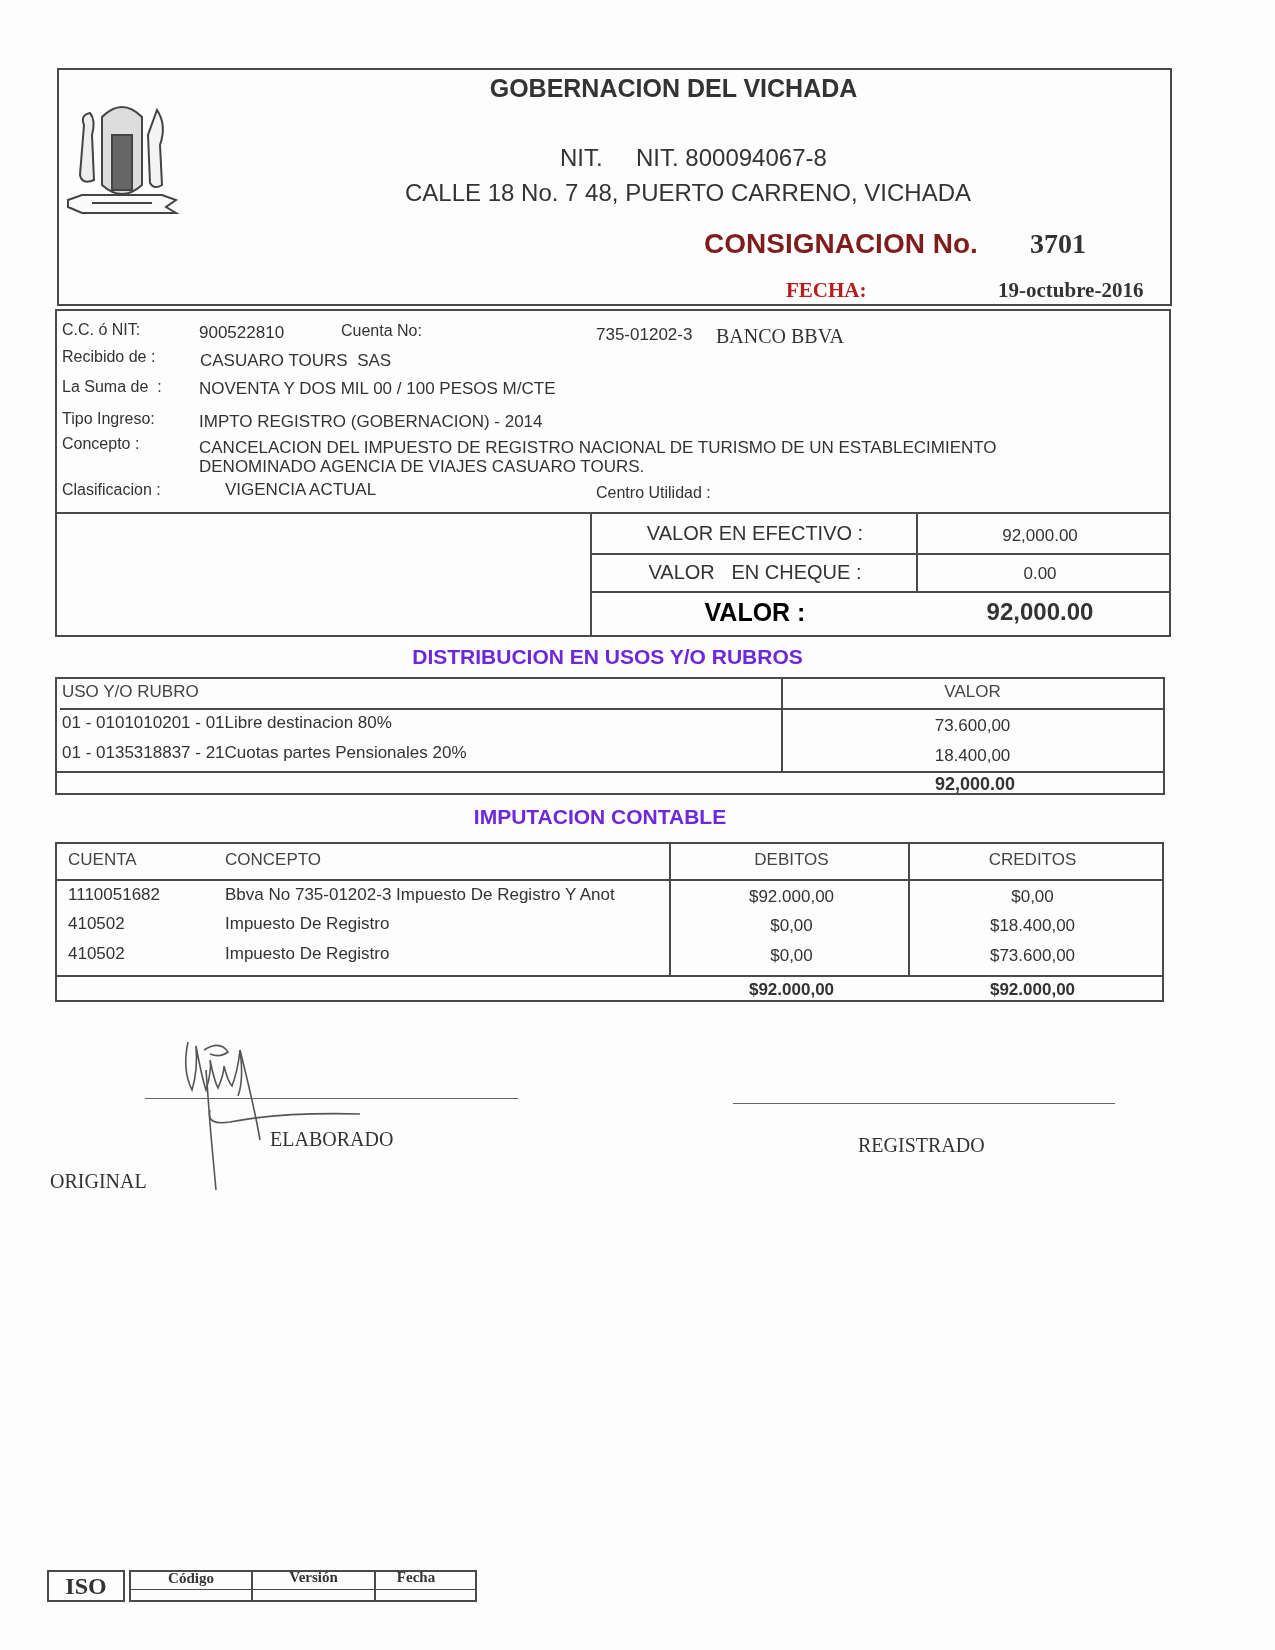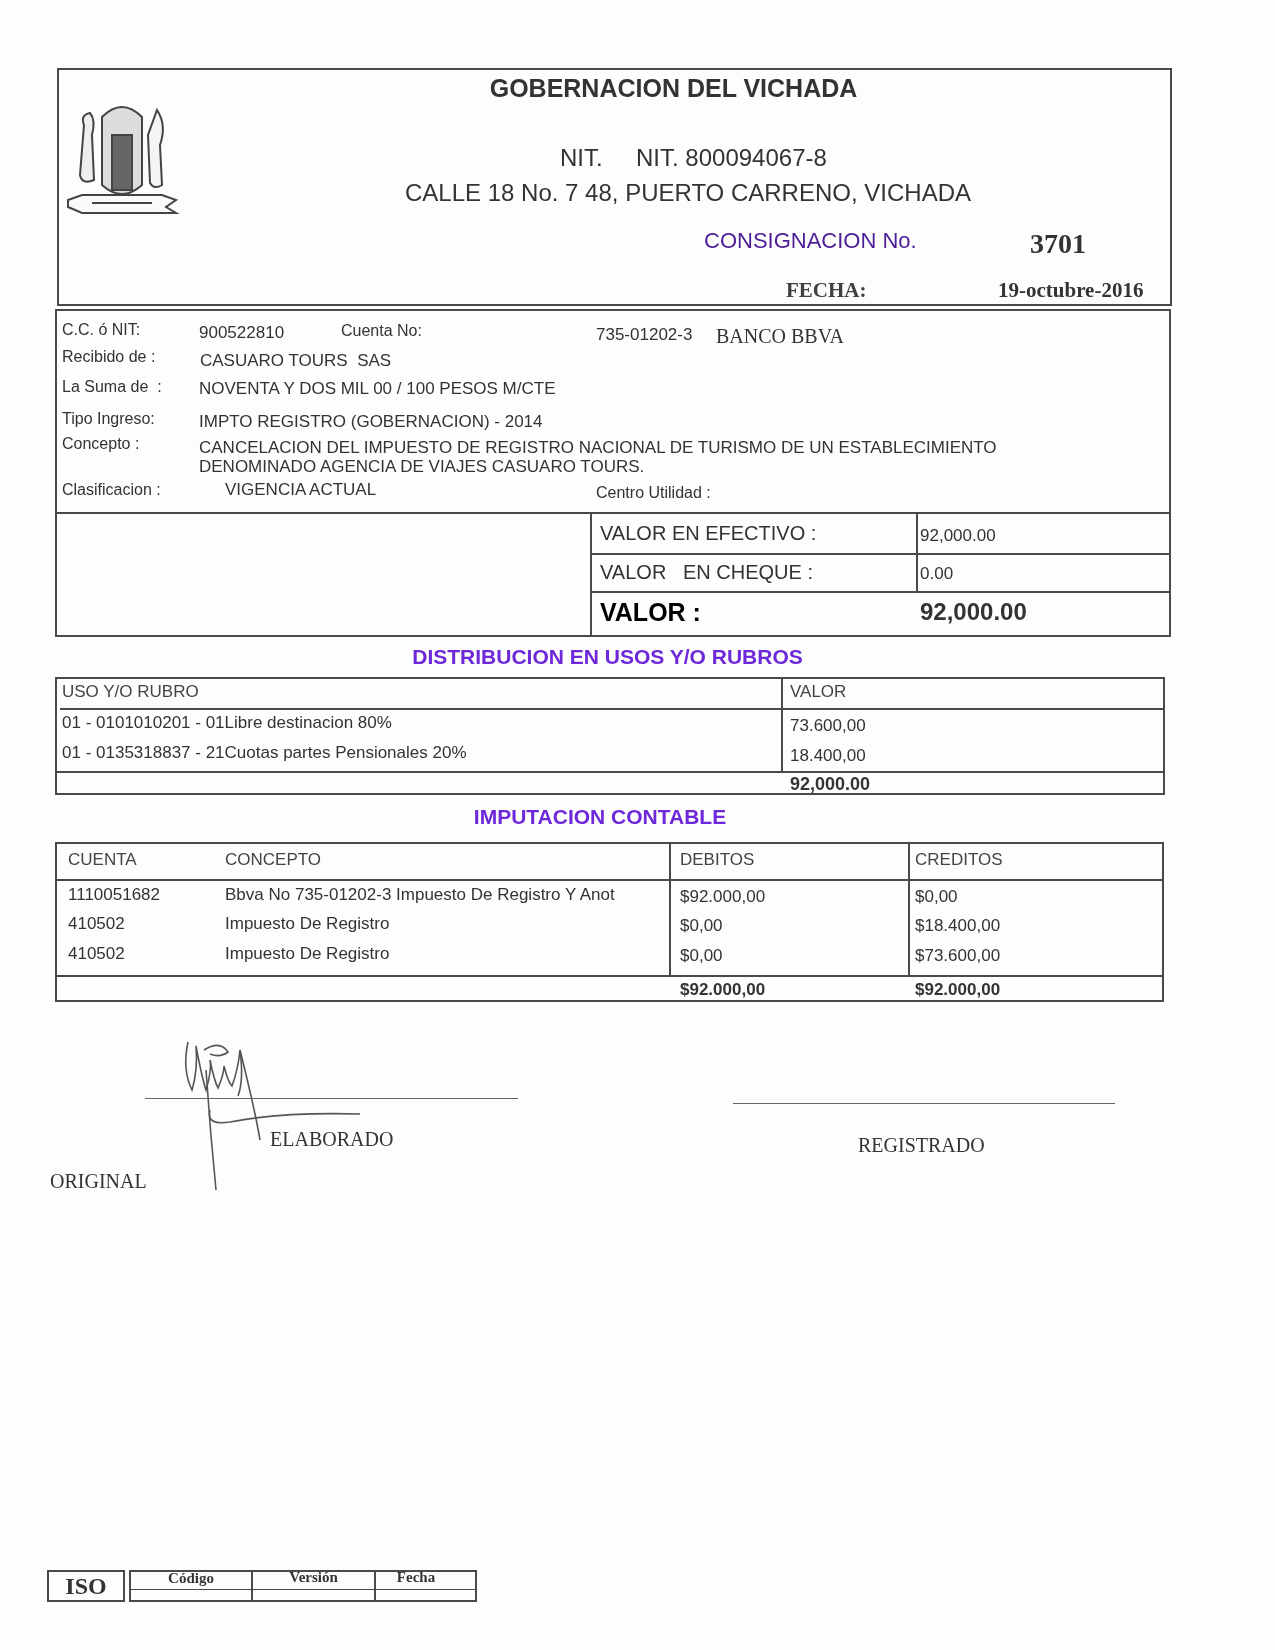--- a/index.html
+++ b/index.html
@@ -7,30 +7,30 @@
     width: 1275px; height: 1650px; position: relative; overflow: hidden;
     background: #fdfdfd; color: #2b2b2b;
     font-family: "Liberation Sans", sans-serif;
   }
   .abs { position: absolute; }
   .box { position: absolute; border: 2px solid #4a4a4a; box-sizing: border-box; }
   .serif { font-family: "Liberation Serif", serif; }
   .b { font-weight: bold; }
   .line-h { position: absolute; height: 0; border-top: 2px solid #4a4a4a; }
   .line-v { position: absolute; width: 0; border-left: 2px solid #4a4a4a; }
-  .r { text-align: left; }
+  .r { text-align: center; }
   .c { text-align: center; }
 
   
   #hdr-title { left: 57px; width: 1115px; top: 74px; font-size: 25px; font-weight: bold; text-align: center; padding-left: 118px; box-sizing: border-box; color:#333; }
   #hdr-nit { left: 560px; top: 144px; font-size: 24px; color:#333; }
   #hdr-addr { left: 405px; top: 179px; font-size: 24px; color:#333; }
-  #hdr-cons { left: 704px; top: 228px; font-size: 22px; font-weight: normal; color:#4c1d95; }
+  #hdr-cons { left: 704px; top: 228px; font-size: 28px; font-weight: bold; color:#7f1d1d; }
   #hdr-num { left: 1030px; top: 228px; font-size: 28px; font-weight: bold; color:#333; }
-  #hdr-fecha-l { left: 786px; top: 278px; font-size: 21px; font-weight: bold; color:#404040; }
+  #hdr-fecha-l { left: 786px; top: 278px; font-size: 21px; font-weight: bold; color:#b91c1c; }
   #hdr-fecha-v { left: 998px; top: 278px; font-size: 21px; font-weight: bold; color:#333; }
 
   
   .lbl { font-size: 16px; color:#333; }
   .val { font-size: 17px; color:#333; }
   .money-lbl { font-size: 20px; color:#333; }
   .money-val { font-size: 17px; color:#333; }
 
   .tbl-txt { font-size: 17px; color:#333; }
   .tbl-hdr { font-size: 17px; color:#444; }

